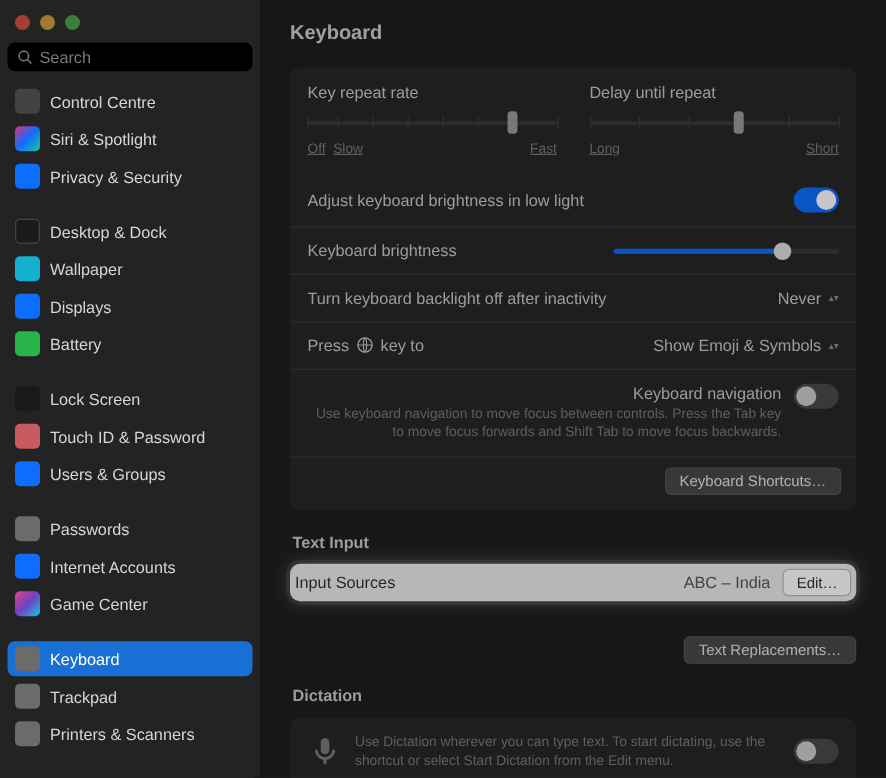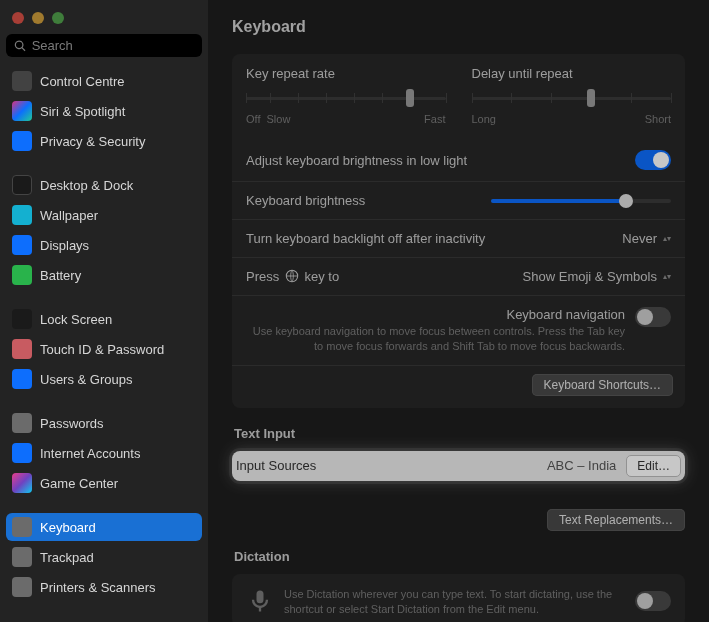--- a/index.html
+++ b/index.html
@@ -53,21 +53,21 @@
     .panel-sub { color: #7a7a7a; font-size: 11px; line-height: 1.35; margin-top: 2px; }
     .row-label { flex: 1; color: #c8c8c8; }
 
     .dual-sliders { display: flex; gap: 26px; padding: 12px 14px 14px; }
     .slider-block { flex: 1; }
     .slider-title { font-size: 13px; color: #c8c8c8; margin-bottom: 8px; }
     .tick-slider { position: relative; height: 20px; }
     .tick-rail { position: absolute; top: 8px; left: 0; right: 0; height: 3px; background: #3a3a3a; border-radius: 2px; }
     .tick { position: absolute; top: 4px; width: 1px; height: 10px; background: #3f3f3f; }
     .thumb { position: absolute; top: 0; width: 8px; height: 18px; background: #9a9a9a; border-radius: 3px; transform: translateX(-50%); }
-    .slider-labels { display: flex; justify-content: space-between; font-size: 11px; color: #7a7a7a; margin-top: 4px; }
+    .slider-labels { display: flex; justify-content: space-between; font-size: 11px; color: #7a7a7a; margin-top: 4px; text-decoration: underline; }
 
     .toggle { width: 36px; height: 20px; border-radius: 10px; position: relative; }
     .toggle .knob { position: absolute; width: 16px; height: 16px; background: #fff; border-radius: 50%; top: 2px; transition: none; }
     .toggle.on { background: #0d6efd; }
     .toggle.on .knob { right: 2px; }
     .toggle.off { background: #4a4a4a; }
     .toggle.off .knob { left: 2px; background: #ccc; }
 
     .brightness-slider { width: 180px; height: 14px; position: relative; }
     .bs-rail { position: absolute; top: 5px; left: 0; right: 0; height: 4px; background: #3a3a3a; border-radius: 2px; }

